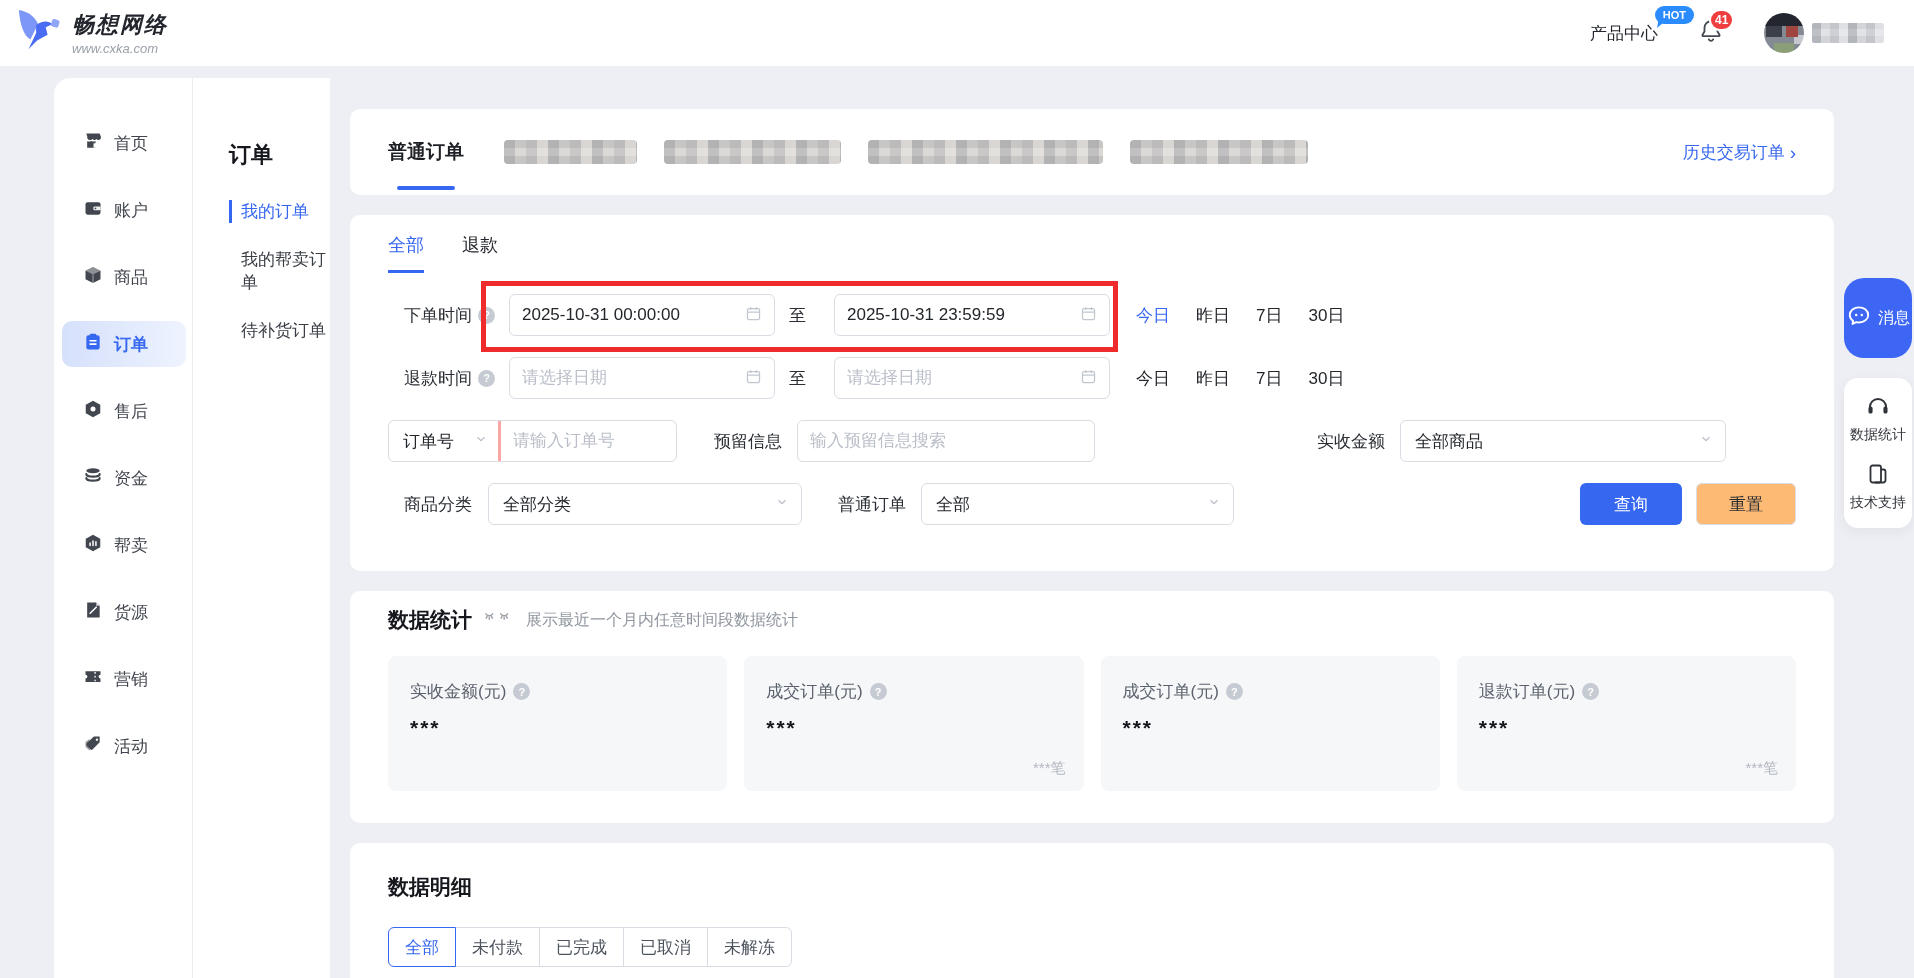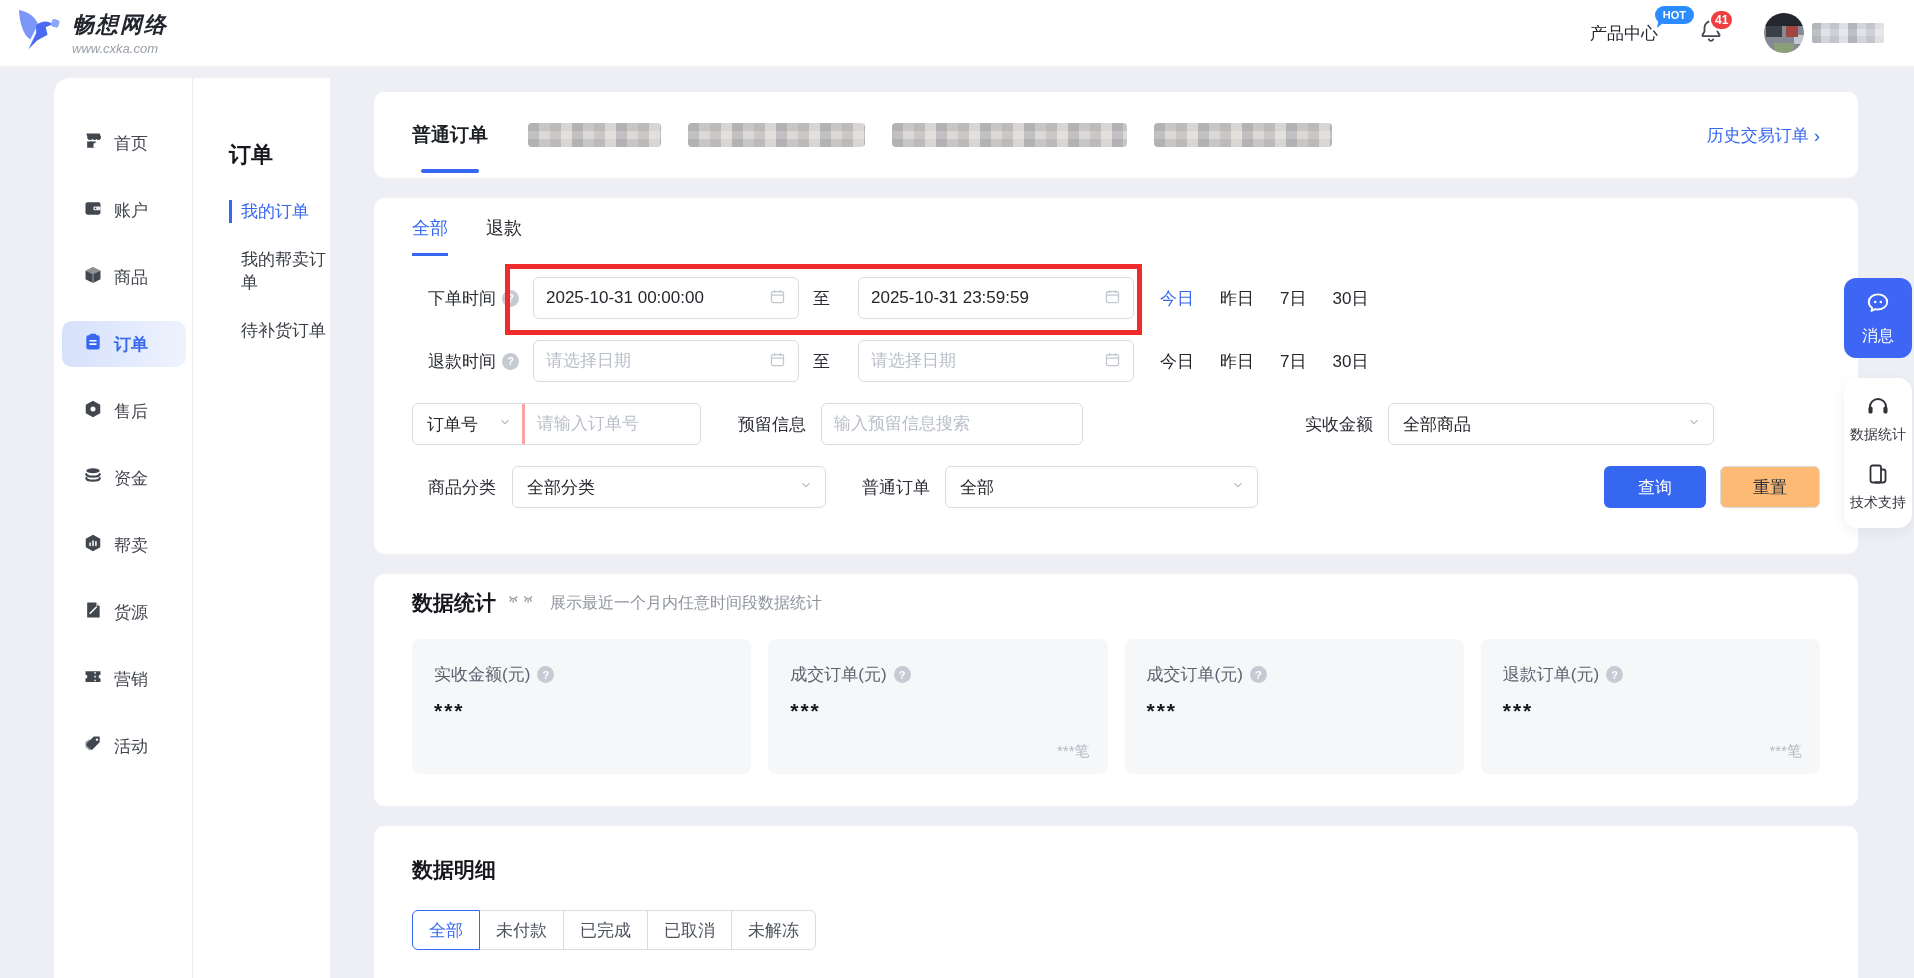--- a/index.html
+++ b/index.html
@@ -29,33 +29,33 @@
     background-size:40px 13px, 16px 11px, 12px 13px, 20px 10px, 10px 9px;
     background-position:0 0, 2px 13px, 22px 11px, 10px 30px, 30px 22px;
     background-repeat:no-repeat; }
   .user-name { width:72px; height:20px; border-radius:2px; margin-left:-22px;
     background-color:#e2e3e7;
     background-image:
       repeating-linear-gradient(90deg, rgba(120,124,134,.35) 0 9px, rgba(214,216,221,.1) 9px 18px, rgba(160,164,172,.3) 18px 27px, rgba(235,236,239,.5) 27px 36px),
       repeating-linear-gradient(0deg, rgba(140,144,152,.18) 0 7px, rgba(228,229,233,.4) 7px 14px); }
 
   
-  .layout { display:flex; height:912px; padding-left:54px;gap:24px; }
+  .layout { display:flex; height:912px; padding-left:54px; }
   .sidebar { width:276px; height:900px; margin-top:12px; background:#fff; border-radius:16px 0 0 0; display:flex; flex-shrink:0; }
   .icon-nav { width:138px; padding-top:42px; }
   .nav-item { height:46px; margin:0 6px 21px 8px; display:flex; align-items:center; gap:11px; padding-left:21px; font-size:17px; color:#42464e; border-radius:10px; cursor:pointer; }
   .nav-item svg { flex-shrink:0; }
   .nav-item.active { background:linear-gradient(90deg,#d5e0fb,#eef3fe); color:#3667f0; font-weight:600; }
   .submenu { flex:1; border-left:1px solid #ececf0; padding:62px 0 0 36px; }
   .submenu-title { font-size:22px; font-weight:800; color:#16181d; }
   .submenu-items { margin-top:30px; }
   .submenu-item { font-size:17px; color:#3a3e45; margin-bottom:25px; padding-left:9px; border-left:3px solid transparent; cursor:pointer; }
   .submenu-item.active { color:#3667f0; border-left-color:#3667f0; }
 
-  .main { width:1484px; margin-left:20px; margin-top:26px; flex-shrink:0; }
+  .main { width:1484px; margin-left:20px; margin-top:43px; flex-shrink:0; }
   .card { background:#fff; border-radius:10px; }
 
   
   .card-tabs { height:86px; display:flex; align-items:center; padding:0 38px; margin-bottom:20px; }
   .main-tab { position:relative; height:86px; display:flex; align-items:center; font-size:19px; font-weight:700; color:#1d2025; cursor:pointer; }
   .main-tab::after { content:""; position:absolute; left:50%; transform:translateX(-50%); bottom:5px; width:58px; height:4px; border-radius:2px; background:#3667f0; }
   .blur-tabs { display:flex; gap:27px; margin-left:40px; align-items:center; }
   .px-blur { height:24px; border-radius:4px;
     background-color:#d8d6d4;
     background-image:
@@ -105,21 +105,21 @@
   
   .card-detail { padding:30px 38px 40px; height:170px; }
   .detail-title { font-size:21px; font-weight:800; color:#16181d; }
   .seg-group { display:flex; margin-top:26px; }
   .seg { height:40px; padding:0 16px; display:flex; align-items:center; border:1px solid #d9dce3; margin-left:-1px; font-size:17px; color:#4e545e; background:#fff; cursor:pointer; }
   .seg:first-child { border-radius:6px 0 0 6px; margin-left:0; }
   .seg:last-child { border-radius:0 6px 6px 0; }
   .seg.active { color:#3667f0; border-color:#3667f0; position:relative; z-index:2; }
 
   
-  .float-msg { position:absolute; right:2px; top:278px; width:68px; height:80px; background:#3d66f5; border-radius:12px; color:#fff; display:flex; flex-direction:column; align-items:center; justify-content:center; gap:6px; font-size:16px; cursor:pointer; z-index:6; }
+  .float-msg { position:absolute; right:2px; top:278px; width:68px; height:80px; background:#3d66f5; border-radius:20px; color:#fff; display:flex; flex-direction:row; align-items:center; justify-content:center; gap:6px; font-size:16px; cursor:pointer; z-index:6; }
   .float-card { position:absolute; right:2px; top:378px; width:68px; background:#fff; border-radius:14px; padding:16px 4px; display:flex; flex-direction:column; align-items:center; gap:18px; box-shadow:0 4px 14px rgba(31,35,41,.06); z-index:6; }
   .float-item { display:flex; flex-direction:column; align-items:center; gap:5px; font-size:14px; color:#33373d; cursor:pointer; }
 </style>
 </head>
 <body>
 
 <div class="screen">
 
   <div class="header">
     <div class="brand">
@@ -328,21 +328,21 @@
           <div class="combo">
             <div class="combo-select">
               <span>订单号</span>
               <span><svg width="14" height="14" viewBox="0 0 24 24" fill="none" stroke="#b9bec8" stroke-width="2">
                     <path d="M6 9l6 6 6-6"></path>
                   </svg></span>
             </div>
             <input placeholder="请输入订单号" style="">
           </div>
           <span class="f-label" style="margin-left:37px;">预留信息</span>
-          <input class="text-input" style="width: 262px; margin-left: 15px;" placeholder="输入预留信息搜索">
+          <input class="text-input" style="width: 298px; margin-left: 15px;" placeholder="输入预留信息搜索">
           <span class="f-label" style="margin-left:222px;">实收金额</span>
           <div class="select" style="width:326px; margin-left:15px;">
             <span>全部商品</span>
             <span><svg width="14" height="14" viewBox="0 0 24 24" fill="none" stroke="#b9bec8" stroke-width="2">
                   <path d="M6 9l6 6 6-6"></path>
                 </svg></span>
           </div>
         </div>
 
         <div class="f-row">

